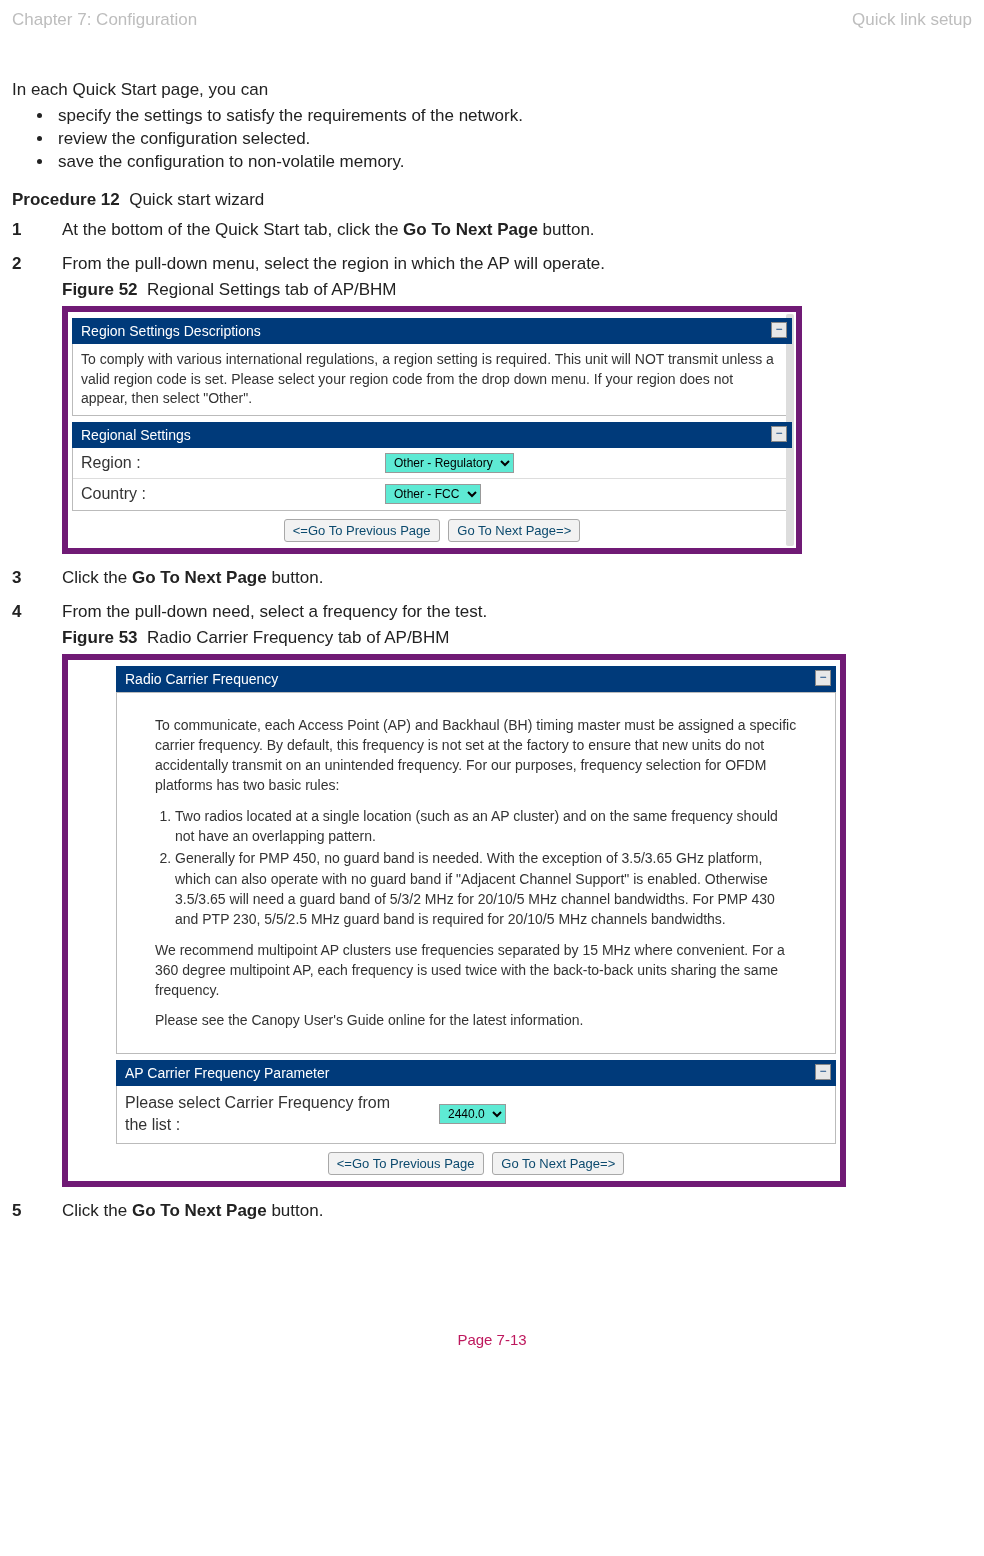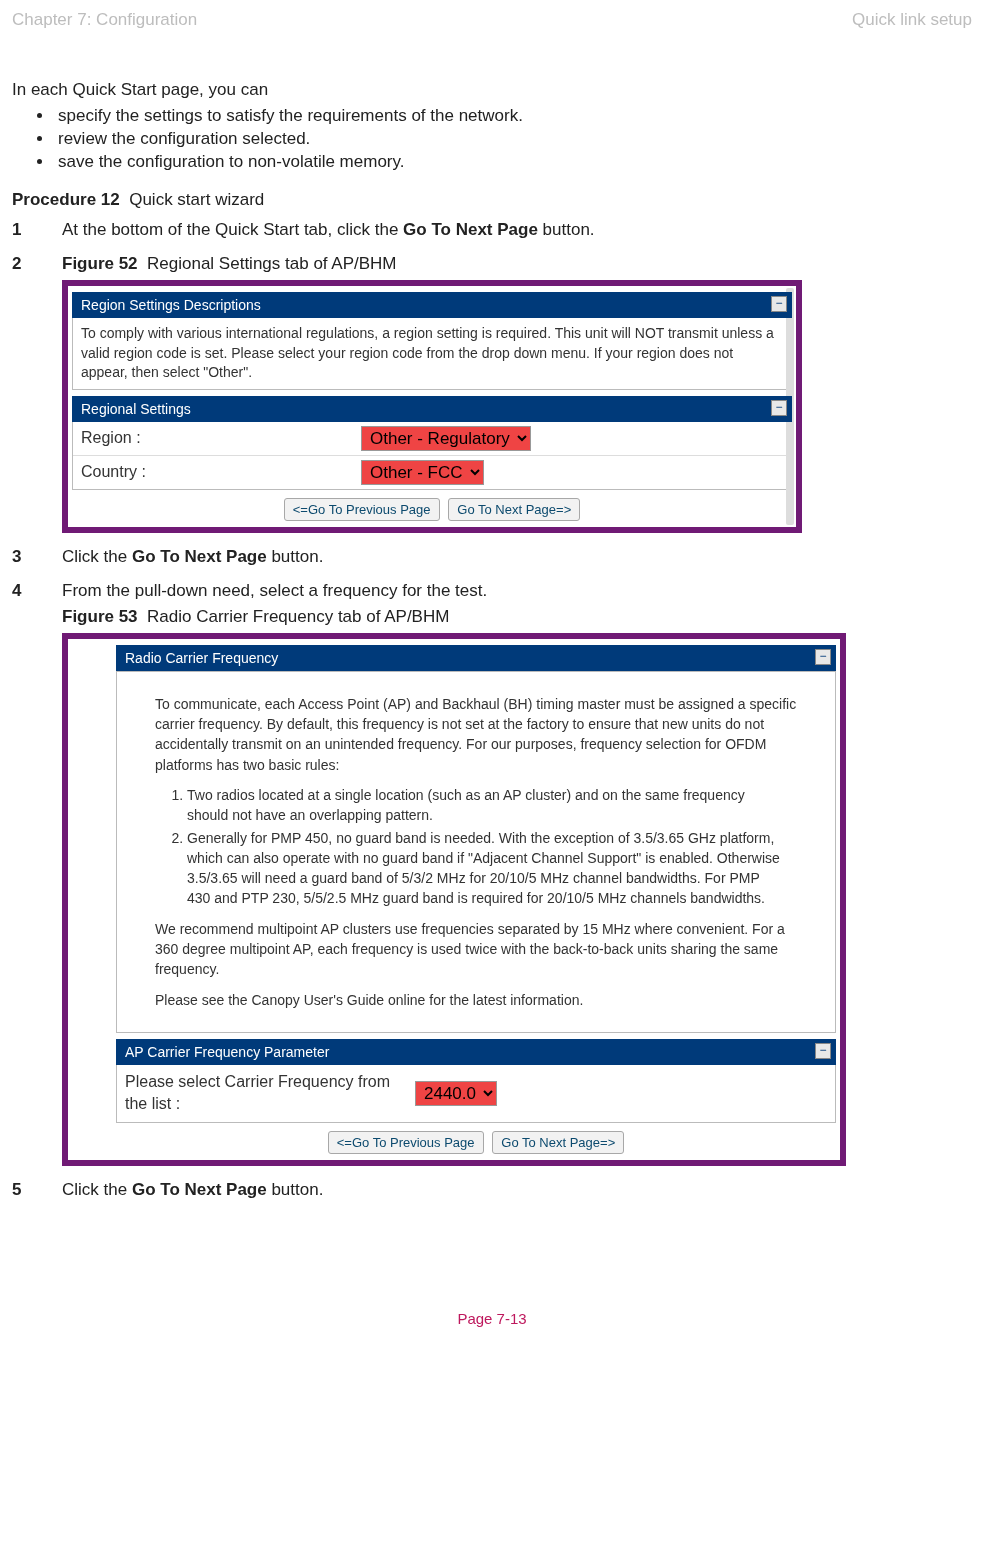--- a/index.html
+++ b/index.html
@@ -101,44 +101,45 @@
     border: 1px solid #bbb;
     border-top: none;
     padding: 6px 8px;
     font-size: 14px;
     line-height: 1.4;
     color: #333;
   }
   .row { display: flex; align-items: center; padding: 2px 0; }
   .row .lbl { width: 280px; font-size: 16px; color: #333; }
   select.fake {
-    font-size: 17px;
-    background: #ef4444;
+    font-size: 12px;
+    background: #5eead4;
     border: 1px solid #999;
     padding: 1px 4px;
+    margin-left: 24px;
   }
   .btnrow { text-align: center; margin: 8px 0 2px 0; }
   button.nav {
     font-size: 13px;
     background: #f2f2f2;
     border: 1px solid #a8a8a8;
     border-radius: 3px;
     padding: 3px 8px;
     margin: 0 2px;
     color: #0c4a6e;
   }
   .rules {
     padding: 6px 30px 6px 30px;
     font-size: 14px;
     color: #333;
     line-height: 1.45;
   }
   .rules p { margin: 10px 0; }
   .rules ol { margin: 6px 0 6px 20px; padding: 0; }
-  .rules ol li { margin: 2px 12px; }
+  .rules ol li { margin: 2px 0; }
   .shot.tall { width: 720px; padding-left: 48px; }
   .row.bordered { border-top: 1px solid #ddd; }
 
   .footer {
     text-align: center;
     color: #be185d;
     font-size: 15px;
     margin-top: 110px;
   }
   .scrollhint {
@@ -170,20 +171,21 @@
       <b>Procedure 12</b>&nbsp;
       <span>Quick start wizard</span>
     </p>
 
     <ol class="steps">
       <li>
         <span>At the bottom of the Quick Start tab, click the </span><span class="bold">Go To Next Page</span><span> button.</span>
       </li>
 
       <li>
+        <span>From the pull-down menu, select the region in which the AP will operate.</span>
         <p class="fig-caption">
           <b>Figure 52</b>&nbsp;
           <span>Regional Settings tab of AP/BHM</span>
         </p>
 
         <div class="shot">
           <div class="scrollhint"></div>
           <div class="panel">
             <div class="panel-titlebar">
               <span>Region Settings Descriptions</span>

